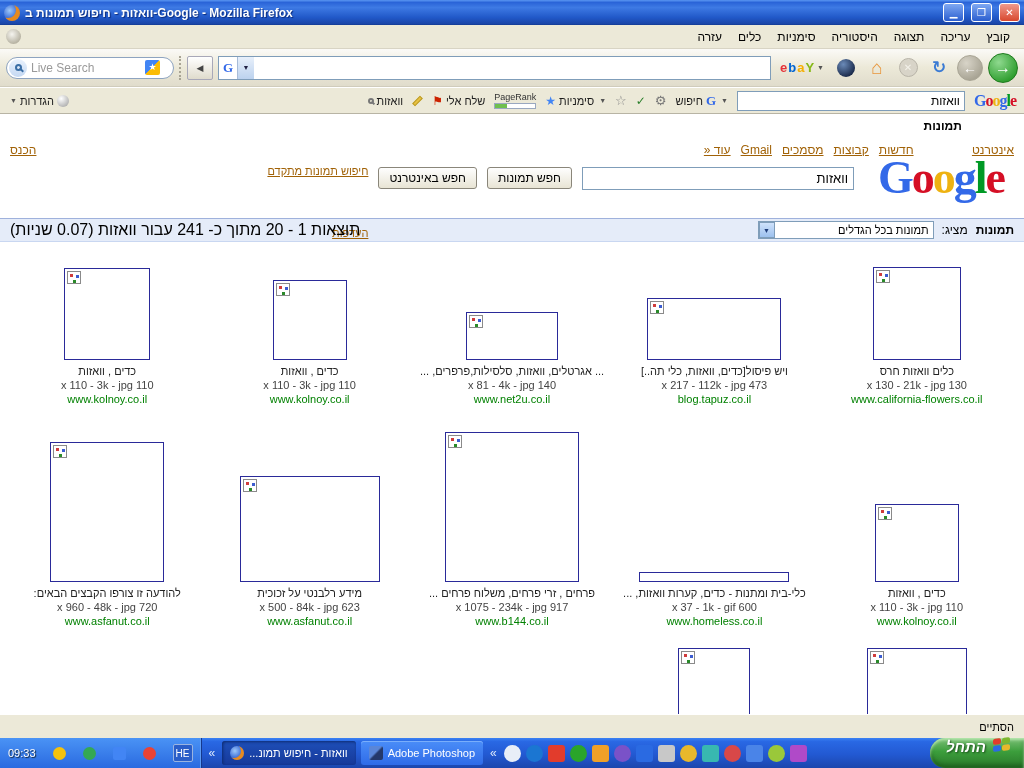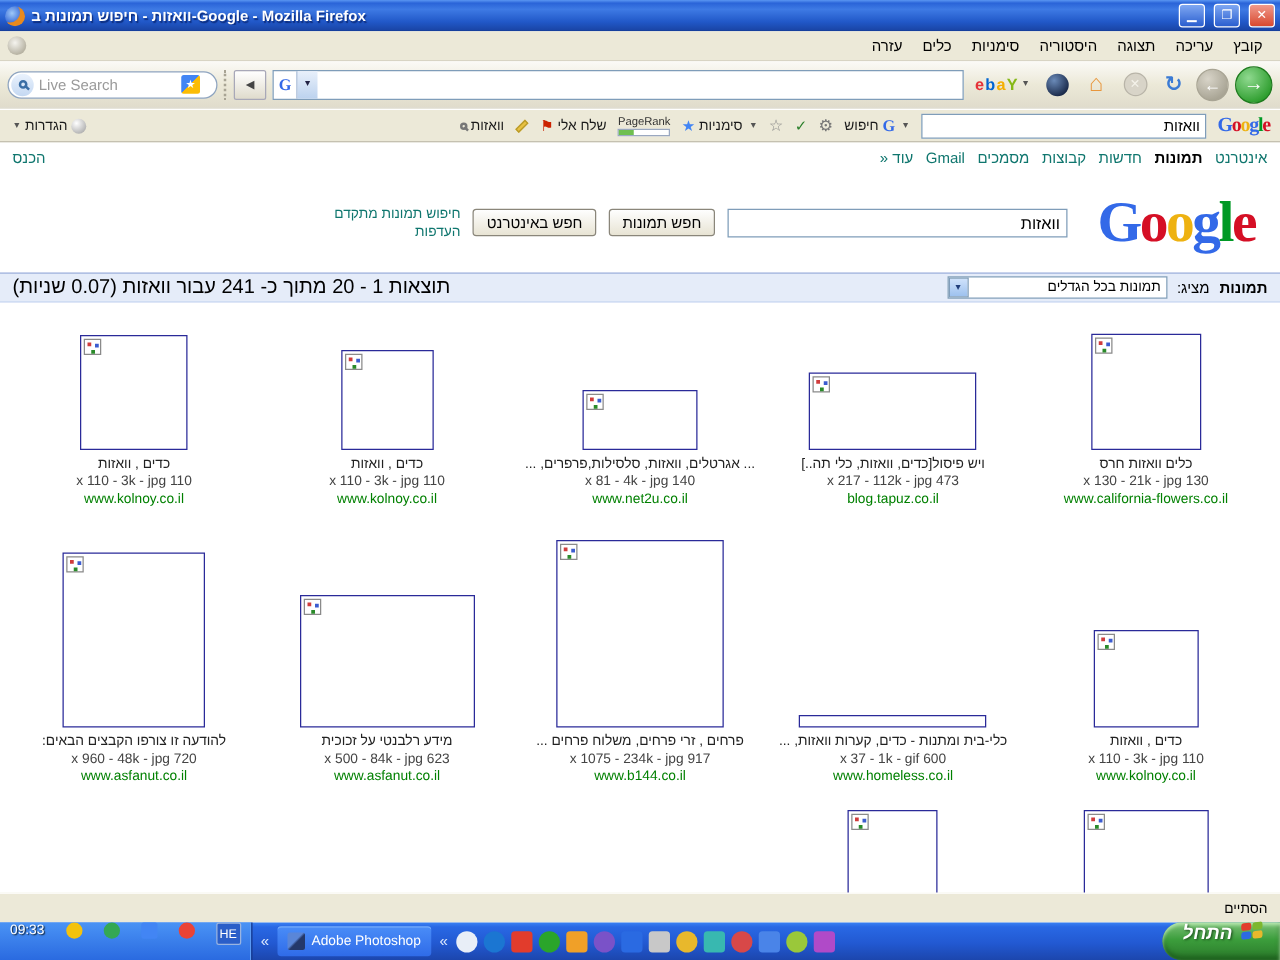--- a/index.html
+++ b/index.html
@@ -80,21 +80,21 @@
   .g-serif{font-family:"Liberation Serif",serif;font-weight:bold;font-size:13px;color:#3369e8;}
   .tb-input{width:228px;height:20px;border:1px solid #7f9db9;font-size:12px;padding:0 4px;direction:rtl;font-family:inherit;outline:0;}
   .logo-sm{font-family:"Liberation Serif",serif;font-weight:bold;font-size:16px;letter-spacing:-1px;}
 
   .l-blue{color:#3369e8}.l-red{color:#d50f25}.l-yellow{color:#eeb211}.l-green{color:#009925}
 
   
   .content{height:600px;background:#fff;direction:rtl;overflow:hidden;}
   .glinks{display:flex;align-items:center;justify-content:space-between;padding:5px 10px 3px;font-size:12px;height:22px;}
   .glinks .links{display:flex;gap:10px;align-items:center;}
-  .blue-link{color:#0f766e;cursor:pointer;}
+  .blue-link{color:#a16207;text-decoration:underline;cursor:pointer;margin-top:47px;}
   .current-link{color:#000;font-weight:bold;}
 
   .gheader{display:flex;align-items:center;gap:10px;padding:10px 20px 8px;height:82px;}
   .biglogo{font-family:"Liberation Serif",serif;font-size:46px;font-weight:bold;letter-spacing:-2px;line-height:1;
     margin-left:14px;direction:ltr;}
   .gsearch-input{width:272px;height:23px;border:1px solid #7f9db9;font-size:13px;padding:2px 5px;direction:rtl;font-family:inherit;outline:0;}
   .gbtn{font-size:12px;padding:3px 10px;background:linear-gradient(#fefefe,#e8e4d4);border:1px solid #8a867a;
     border-radius:3px;white-space:nowrap;cursor:pointer;font-family:inherit;}
   .side-links{display:flex;flex-direction:column;gap:3px;font-size:11px;align-items:flex-start;}
 
@@ -122,21 +122,21 @@
   .dims{font-size:11px;color:#444;line-height:14px;}
   .rurl{font-size:11px;color:#008000;line-height:14px;cursor:pointer;}
 
   
   .statusbar{height:24px;background:#ece9d8;border-top:1px solid #fff;display:flex;align-items:center;
     padding:0 10px;font-size:11px;direction:rtl;color:#000;}
 
   
   .taskbar{height:30px;display:flex;align-items:center;gap:5px;
     background:linear-gradient(#3a81f3 0%,#2968e4 12%,#2259d2 55%,#1c46ad 100%);}
-  .tray{height:100%;display:flex;align-items:flex-start;gap:17px;padding:0 8px;
+  .tray{height:100%;display:flex;align-items:center;gap:17px;padding:0 8px;
     background:linear-gradient(#4a93f5,#2a6ae0);border-right:1px solid #16388c;box-shadow:inset -1px 0 0 #5a9af5;}
   .clock{color:#fff;font-size:11px;text-shadow:1px 1px 1px #123;}
   .tray-ico{width:13px;height:13px;border-radius:50%;}
   .lang{min-width:20px;height:18px;border:1px solid #9ab4e0;background:#2a5ec8;color:#fff;font-size:10px;
     display:flex;align-items:center;justify-content:center;border-radius:2px;}
   .chev{color:#dce8fb;font-size:12px;padding:0 2px;}
   .task-btn{height:24px;border-radius:3px;display:flex;align-items:center;gap:5px;padding:0 8px;font-size:11px;
     color:#fff;max-width:190px;overflow:hidden;white-space:nowrap;}
   .task-btn .lbl{overflow:hidden;text-overflow:ellipsis;}
   .task-active{background:linear-gradient(#1e4fb8,#16399a);box-shadow:inset 1px 1px 3px #0d2a6e;}
@@ -434,20 +434,24 @@
   <div class="taskbar">
     <div class="tray">
       <span class="clock">09:33</span>
       <span class="tray-ico" style="background:#f4c20d"></span>
       <span class="tray-ico" style="background:#34a853"></span>
       <span class="tray-ico" style="background:#4285f4;border-radius:2px"></span>
       <span class="tray-ico" style="background:#ea4335"></span>
       <span class="lang">HE</span>
     </div>
     <span class="chev">«</span>
+    <span class="task-btn task-active">
+      <span class="ffx-mini"></span>
+      <span class="lbl" dir="rtl">וואזות - חיפוש תמונ...</span>
+    </span>
     <span class="task-btn task-idle">
       <span class="ps-icon"></span>
       <span class="lbl">Adobe Photoshop</span>
     </span>
     <span class="chev">«</span>
     <span class="ql" style="background:#e8eef7;border-radius:50%"></span>
     <span class="ql" style="background:#1b76d2;border-radius:50%"></span>
     <span class="ql" style="background:#e23c2c;border-radius:3px"></span>
     <span class="ql" style="background:#2aa52a;border-radius:50%"></span>
     <span class="ql" style="background:#f0a028;border-radius:3px"></span>

